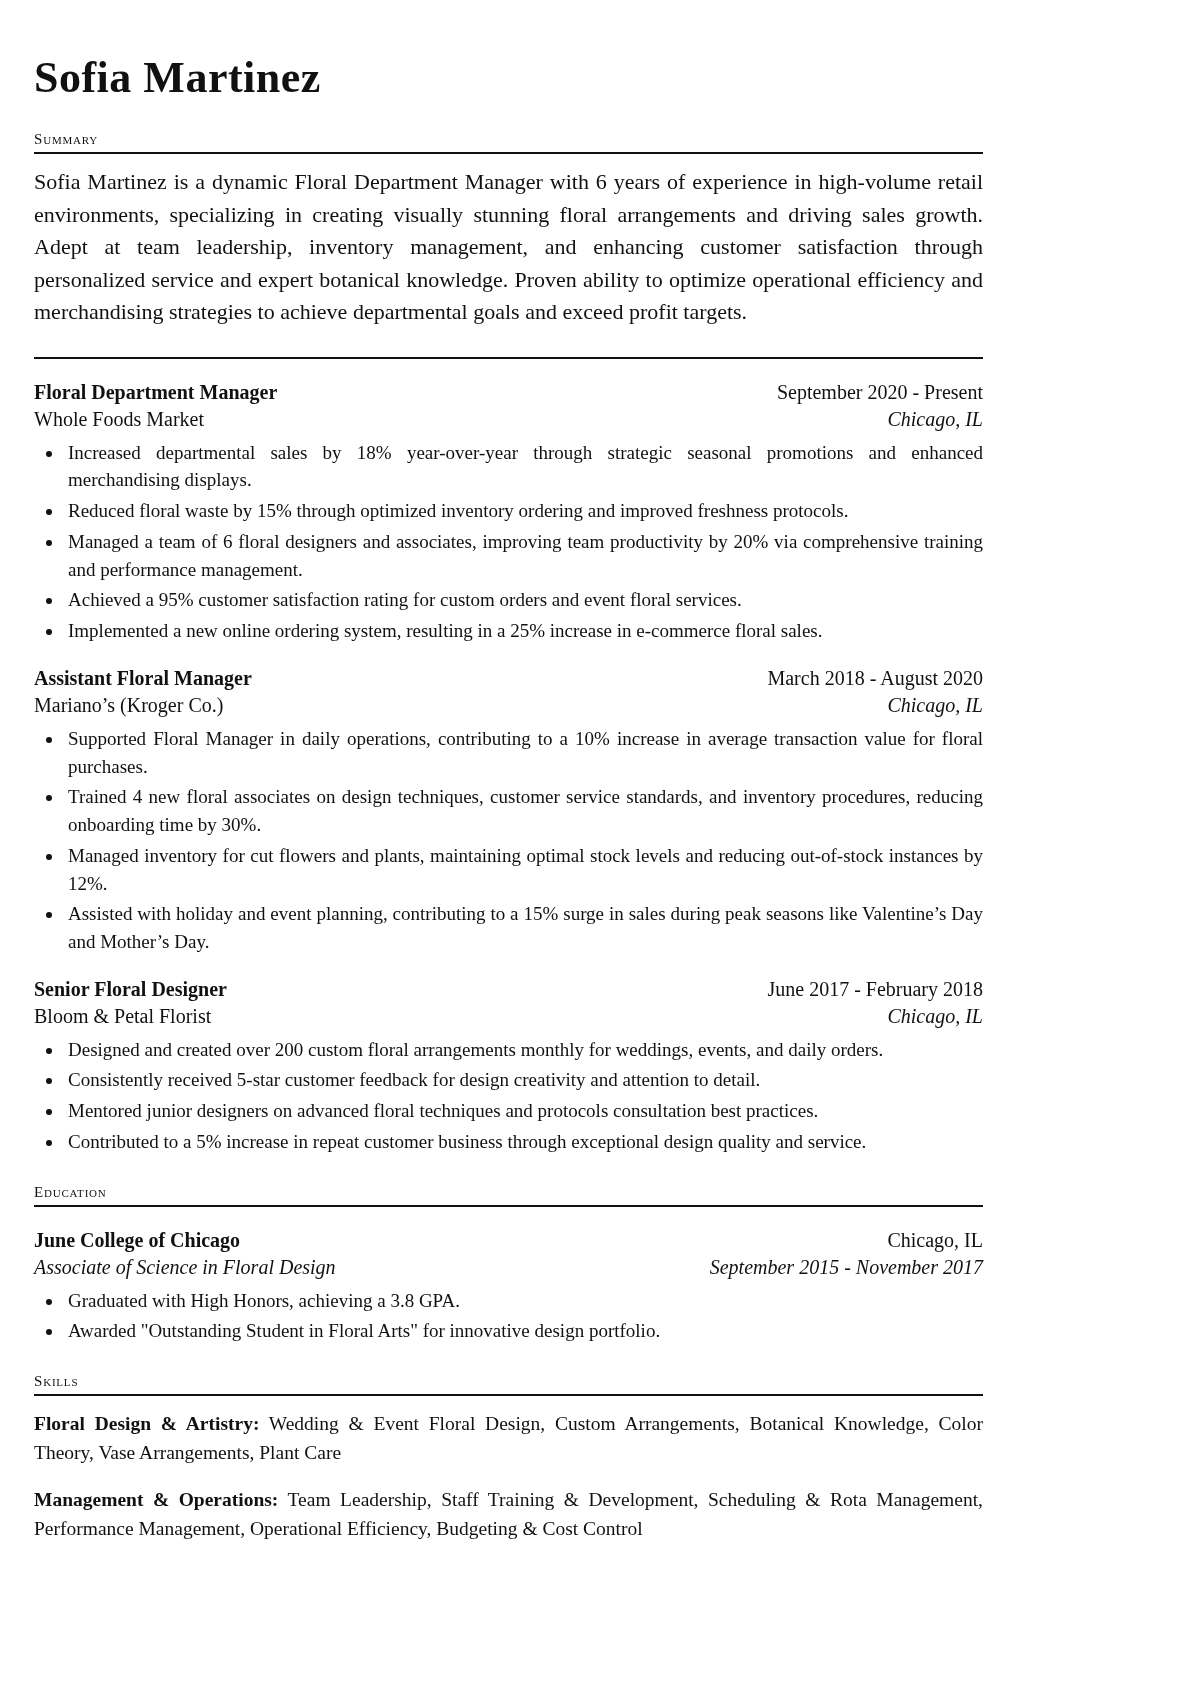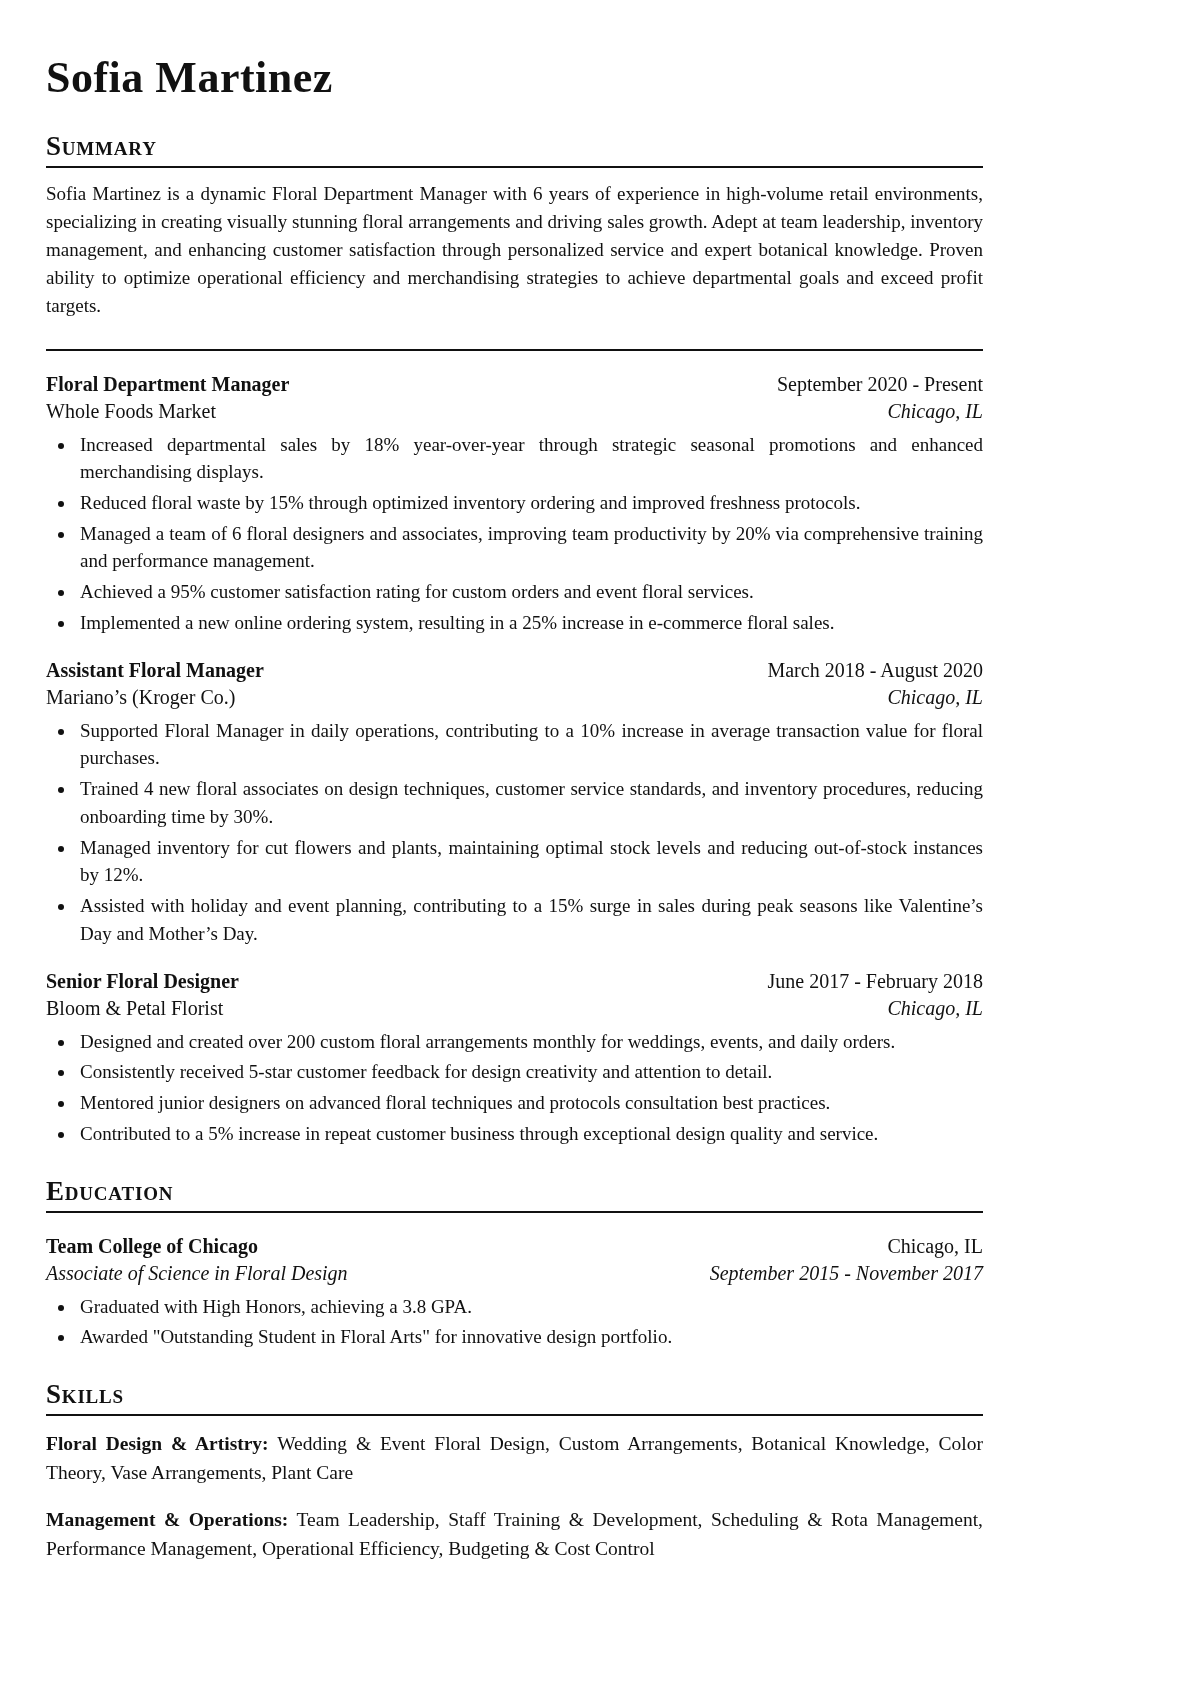--- a/index.html
+++ b/index.html
@@ -11,21 +11,21 @@
     width: 1190px;
     min-height: 1683px;
     font-family: "Liberation Serif", serif;
     color: #111111;
     box-sizing: border-box;
   }
   .page {
     box-sizing: border-box;
     width: 1049px;
     min-height: 1683px;
-    padding: 52px 66px 40px 46px;
+    padding: 52px 66px 40px 34px;
   }
   
   .name {
     font-size: 44px;
     font-weight: 700;
     margin: 0 0 14px 0;
     letter-spacing: 0.5px;
   }
   .contact {
     font-size: 20px;
@@ -37,34 +37,34 @@
     font-weight: 400;
   }
   .contact a.email {
     color: #111111;
     text-decoration: underline;
     cursor: pointer;
   }
   
   section { margin-top: 28px; }
   h2.section-heading {
-    font-size: 27px;
-    font-weight: 700;
+    font-size: 15px;
+    font-weight: 400;
     font-variant: small-caps;
     letter-spacing: 0.8px;
     margin: 0 0 4px 0;
     padding: 0;
   }
   .section-rule {
     border: none;
     border-bottom: 2px solid #111111;
     margin: 0 0 12px 0;
   }
   p.body-text {
-    font-size: 19px;
+    font-size: 22px;
     line-height: 1.48;
     text-align: justify;
     margin: 0;
   }
   
   .entry { margin-top: 20px; }
   .entry:first-of-type { margin-top: 14px; }
   .entry-row {
     display: flex;
     justify-content: space-between;
@@ -171,21 +171,21 @@
       </ul>
     </div>
   </section>
 
   <section>
     <h2 class="section-heading">Education</h2>
     <div class="section-rule"></div>
 
     <div class="entry">
       <div class="entry-row">
-        <span class="entry-title">Team College of Chicago</span>
+        <span class="entry-title">June College of Chicago</span>
         <span class="entry-dates">Chicago, IL</span>
       </div>
       <div class="entry-row">
         <span class="entry-degree-italic">Associate of Science in Floral Design</span>
         <span class="entry-location-italic">September 2015 - November 2017</span>
       </div>
       <ul class="bullets">
         <li>Graduated with High Honors, achieving a 3.8 GPA.</li>
         <li>Awarded "Outstanding Student in Floral Arts" for innovative design portfolio.</li>
       </ul>

